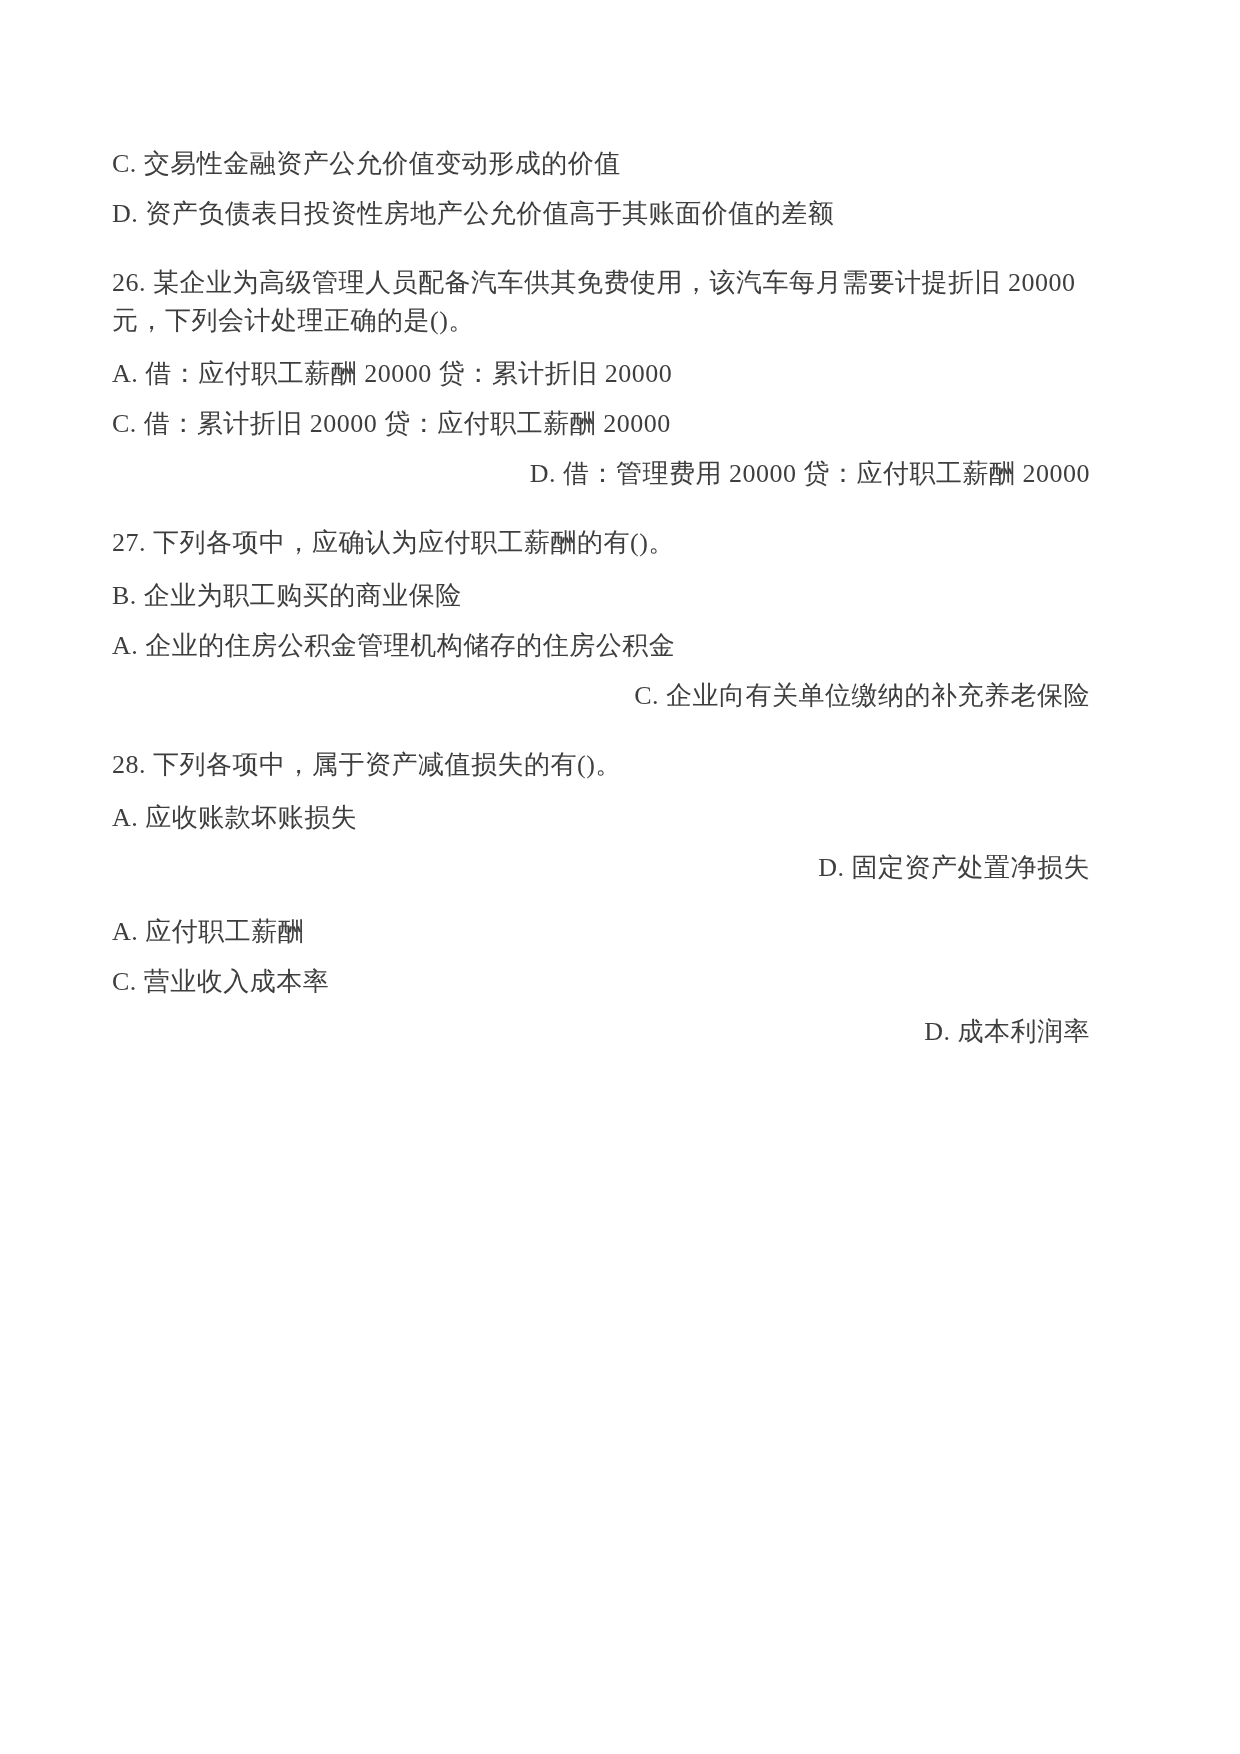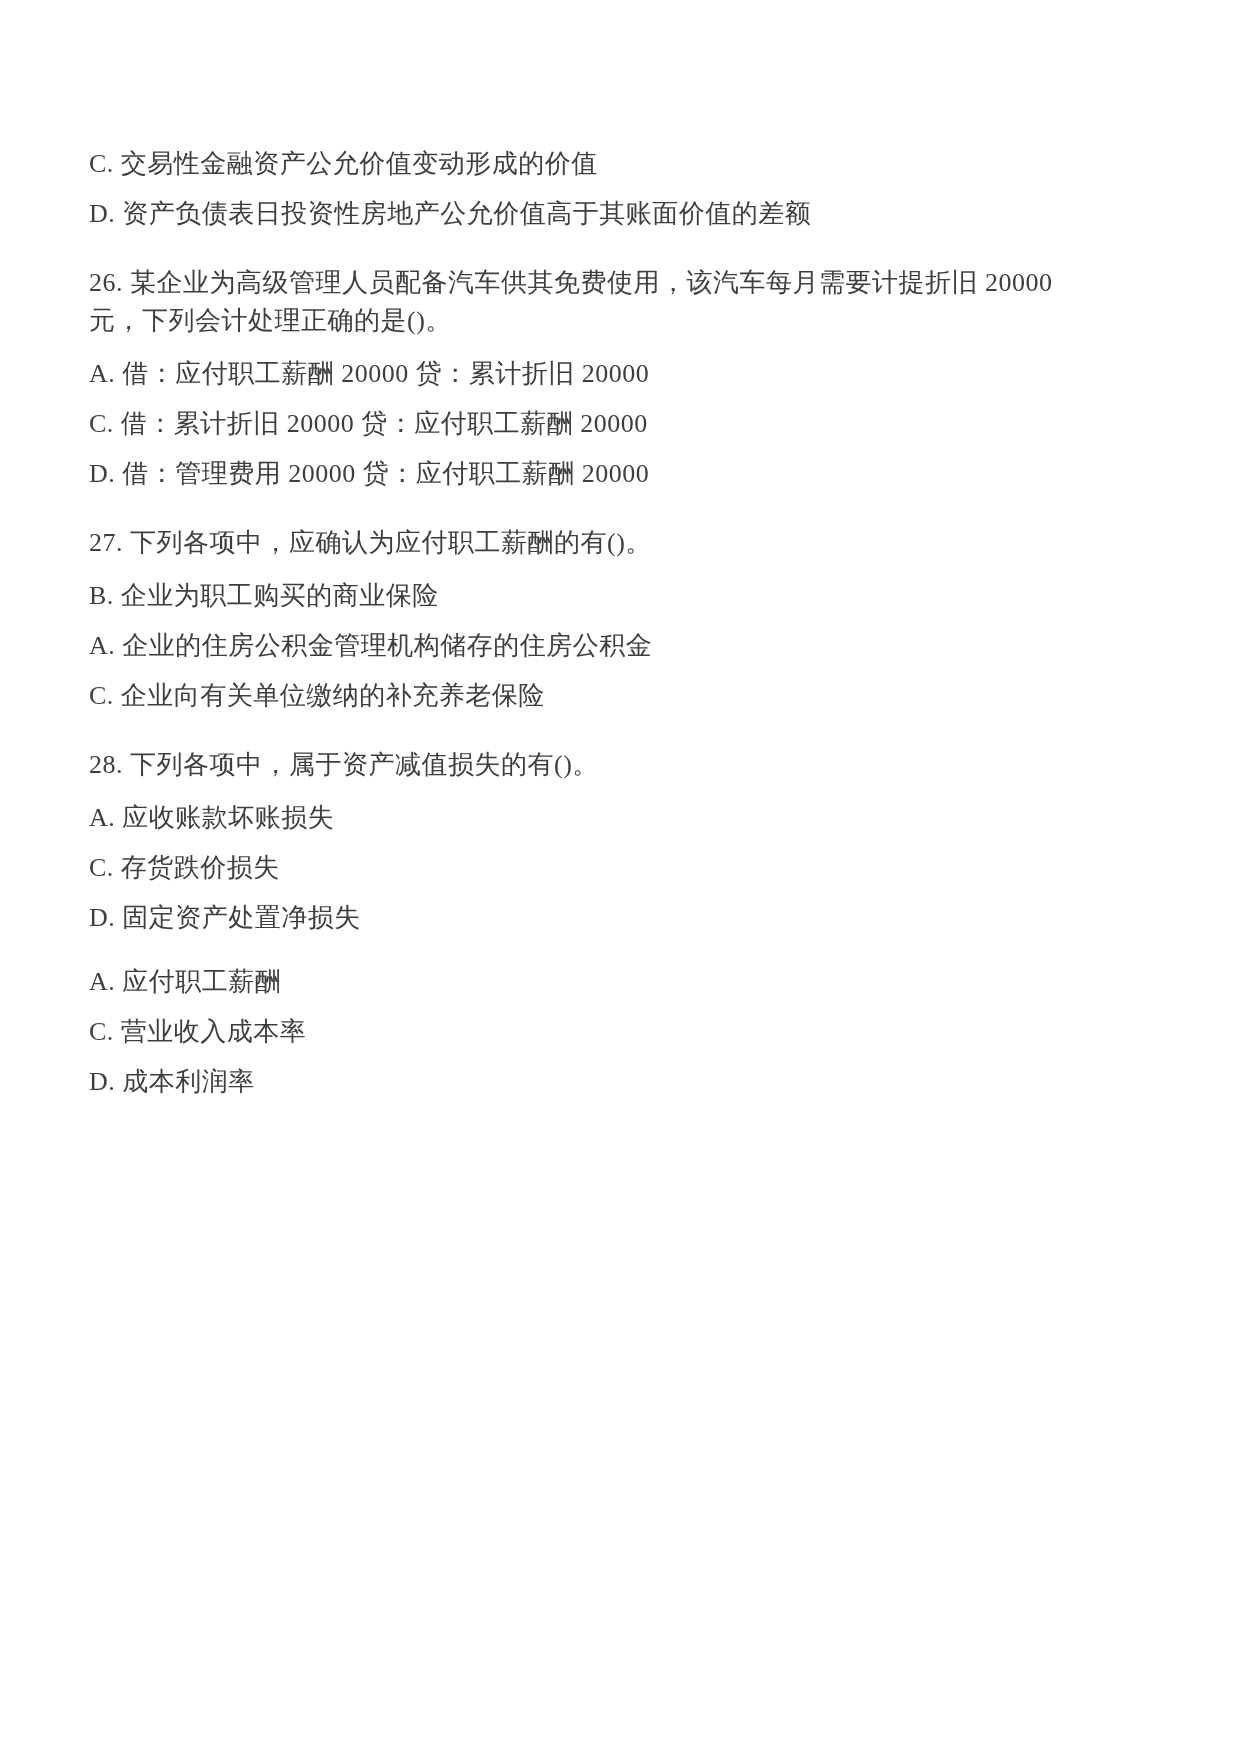--- a/index.html
+++ b/index.html
@@ -6,21 +6,21 @@
       margin: 0;
       padding: 0;
       background: #ffffff;
     }
     .page {
       position: relative;
       width: 1240px;
       height: 1754px;
       box-sizing: border-box;
       background: #ffffff;
-      padding: 150px 150px 0 89px;
+      padding: 150px 150px 0 112px;
       overflow: hidden;
       font-family: "Liberation Serif", "DejaVu Serif", serif;
       color: #3e3e3e;
     }
     .textline {
       font-size: 26px;
       line-height: 28px;
       letter-spacing: 0.5px;
       margin: 0 0 22px 0;
       white-space: normal;
@@ -29,20 +29,21 @@
       font-size: 26px;
       line-height: 38px;
       letter-spacing: 0.5px;
       margin: 0 0 20px 0;
     }
     .question {
       margin-top: 36px;
     }
     .question .textline:last-child {
       margin-bottom: 0;
+      text-align: right;
     }
   </style>
 </head>
 <body>
 
 <div class="page">
 
   <div>
     <p class="textline">C. 交易性金融资产公允价值变动形成的价值</p>
     <p class="textline">D. 资产负债表日投资性房地产公允价值高于其账面价值的差额</p>
@@ -58,21 +59,20 @@
   <section class="question">
     <p class="stem">27. 下列各项中，应确认为应付职工薪酬的有()。</p>
     <p class="textline">B. 企业为职工购买的商业保险</p>
     <p class="textline">A. 企业的住房公积金管理机构储存的住房公积金</p>
     <p class="textline">C. 企业向有关单位缴纳的补充养老保险</p>
   </section>
 
   <section class="question">
     <p class="stem">28. 下列各项中，属于资产减值损失的有()。</p>
     <p class="textline">A. 应收账款坏账损失</p>
-    <p class="textline">C. 存货跌价损失</p>
     <p class="textline">D. 固定资产处置净损失</p>
   </section>
 
   <section class="question">
     <p class="textline">A. 应付职工薪酬</p>
     <p class="textline">C. 营业收入成本率</p>
     <p class="textline">D. 成本利润率</p>
   </section>
 
 </div>

